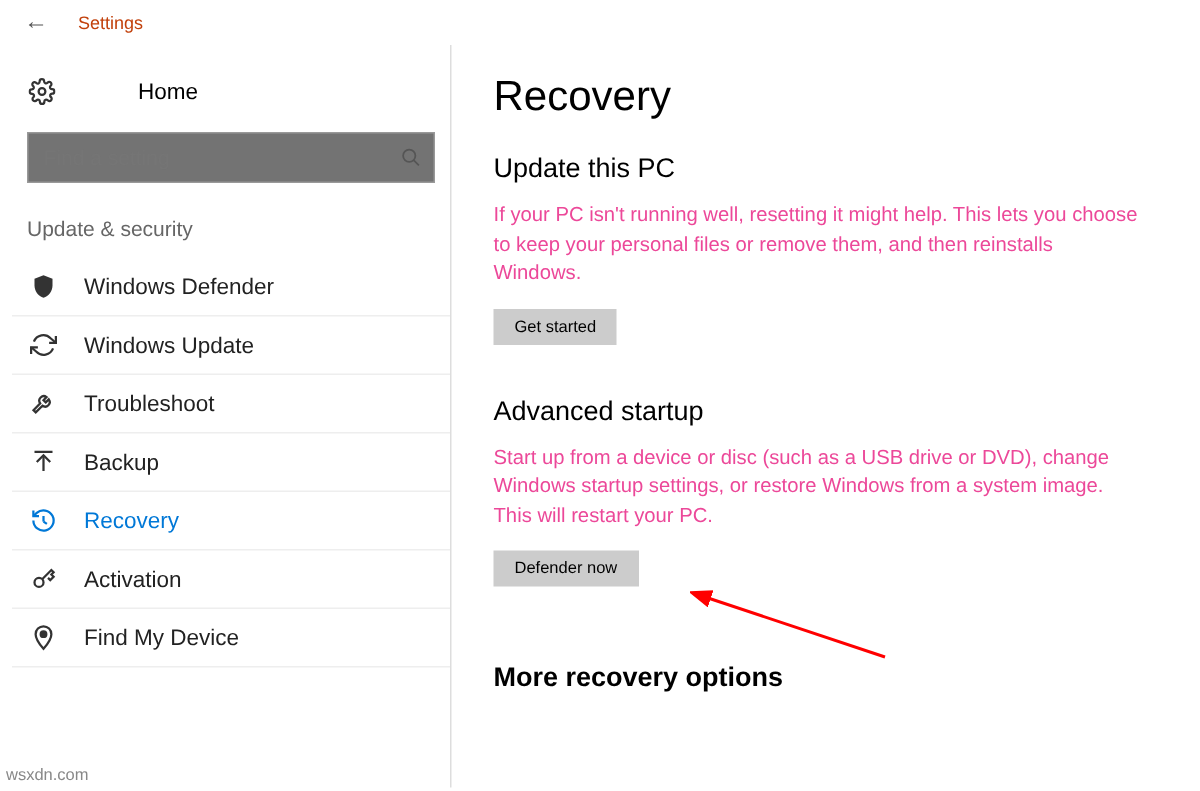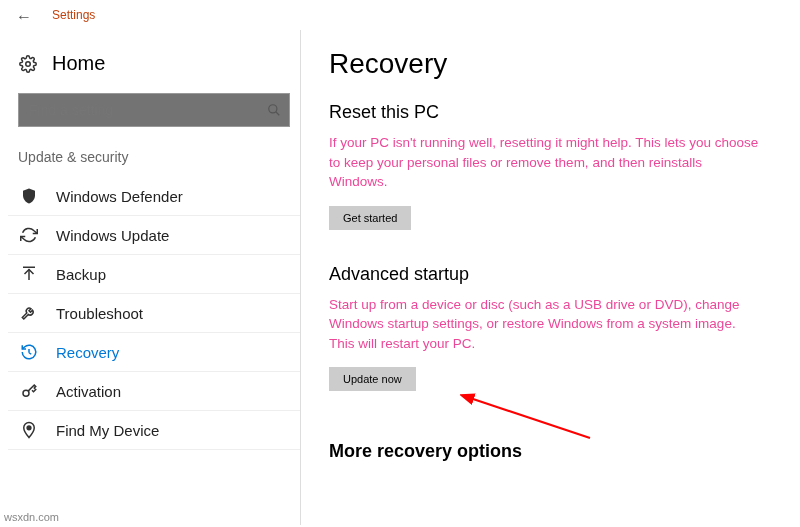--- a/index.html
+++ b/index.html
@@ -4,21 +4,21 @@
   <style>
     * { margin: 0; padding: 0; box-sizing: border-box; font-family: "Segoe UI", sans-serif; }
     body { width: 800px; height: 527px; background: #fff; color: #000; overflow: hidden; position: relative; }
     .header { display: flex; align-items: center; padding: 6px 16px; }
     .back-arrow { font-size: 16px; color: #555; margin-right: 20px; cursor: pointer; }
     .app-title { font-size: 12px; color: #c2410c; }
     .container { display: flex; height: calc(100% - 32px); }
     .sidebar { width: 300px; padding: 16px 0 0 8px; }
     .home-row { display: flex; align-items: center; padding: 6px 10px; margin-bottom: 12px; cursor: pointer; }
     .home-row .icon { width: 20px; margin-right: 14px; display:flex; align-items:center; justify-content:center; }
-    .home-row .label { font-size: 20px; }
+    .home-row .label { font-size: 15px; margin-left: 40px; }
     .search-box { display: flex; align-items: center; border: 1px solid #999; height: 34px; margin: 0 10px 22px 10px; background:#737373; }
     .search-box input { flex: 1; border: none; outline: none; font-size: 14px; padding: 0 10px; background: transparent; }
     .search-box .search-icon { width: 30px; display:flex; align-items:center; justify-content:center; }
     .category { font-size: 14px; color: #666; padding: 0 10px 12px 10px; }
     .nav-item { display: flex; align-items: center; padding: 10px 10px; cursor: pointer; border-bottom: 1px solid #eee; }
     .nav-item .icon { width: 22px; margin-right: 16px; display:flex; align-items:center; justify-content:center; }
     .nav-item .label { font-size: 15px; color: #222; }
     .nav-item.selected .label { color: #0078d7; }
     .main { flex: 1; padding: 18px 24px 0 28px; border-left: 1px solid #ddd; overflow: hidden; position: relative; }
     .main h1 { font-size: 28px; font-weight: 400; margin-bottom: 22px; }
@@ -78,35 +78,35 @@
             <path d="M3.5 9a9 9 0 0 1 14.8-3L23 10"></path>
             <path d="M20.5 15a9 9 0 0 1-14.8 3L1 14"></path>
           </svg>
       </span>
       <span class="label">Windows Update</span>
     </div>
 
     <div class="nav-item">
       <span class="icon">
         <svg width="18" height="18" viewBox="0 0 24 24" fill="none" stroke="#333" stroke-width="2">
+            <path d="M14.7 6.3a4 4 0 0 0-5.6 5.6l-6 6 2 2 6-6a4 4 0 0 0 5.6-5.6L14 11l-2-2 2.7-2.7z"></path>
+          </svg>
+      </span>
+      <span class="label">Troubleshoot</span>
+    </div>
+
+    <div class="nav-item">
+      <span class="icon">
+        <svg width="18" height="18" viewBox="0 0 24 24" fill="none" stroke="#333" stroke-width="2">
             <line x1="12" y1="20" x2="12" y2="6"></line>
             <polyline points="6 12 12 6 18 12"></polyline>
             <line x1="4" y1="3" x2="20" y2="3"></line>
           </svg>
       </span>
       <span class="label">Backup</span>
-    </div>
-
-    <div class="nav-item">
-      <span class="icon">
-        <svg width="18" height="18" viewBox="0 0 24 24" fill="none" stroke="#333" stroke-width="2">
-            <path d="M14.7 6.3a4 4 0 0 0-5.6 5.6l-6 6 2 2 6-6a4 4 0 0 0 5.6-5.6L14 11l-2-2 2.7-2.7z"></path>
-          </svg>
-      </span>
-      <span class="label">Troubleshoot</span>
     </div>
 
     <div class="nav-item selected">
       <span class="icon">
         <svg width="18" height="18" viewBox="0 0 24 24" fill="none" stroke="#0078d7" stroke-width="2">
             <path d="M3 12a9 9 0 1 0 3-6.7L3 8"></path>
             <polyline points="3 3 3 8 8 8"></polyline>
             <line x1="12" y1="8" x2="12" y2="13"></line>
             <line x1="12" y1="13" x2="15" y2="15"></line>
           </svg>
@@ -131,27 +131,27 @@
             <circle cx="12" cy="9" r="2.5" fill="#333"></circle>
           </svg>
       </span>
       <span class="label">Find My Device</span>
     </div>
   </div>
 
   <div class="main">
     <h1>Recovery</h1>
 
-    <div class="section-title">Reset this PC</div>
+    <div class="section-title">Update this PC</div>
     <div class="section-text">If your PC isn't running well, resetting it might help. This lets you choose to keep your personal files or remove them, and then reinstalls Windows.</div>
     <button class="btn">Get started</button>
 
     <div class="section-title">Advanced startup</div>
     <div class="section-text">Start up from a device or disc (such as a USB drive or DVD), change Windows startup settings, or restore Windows from a system image. This will restart your PC.</div>
-    <button class="btn">Update now</button>
+    <button class="btn">Defender now</button>
 
     <div class="section-title more">More recovery options</div>
   </div>
 </div>
 
 <svg class="arrow-overlay" width="140" height="60">
   <defs>
       <marker id="ah" markerWidth="10" markerHeight="10" refX="2" refY="3" orient="auto">
         <path d="M0,0 L0,6 L8,3 z" fill="red"></path>
       </marker>

